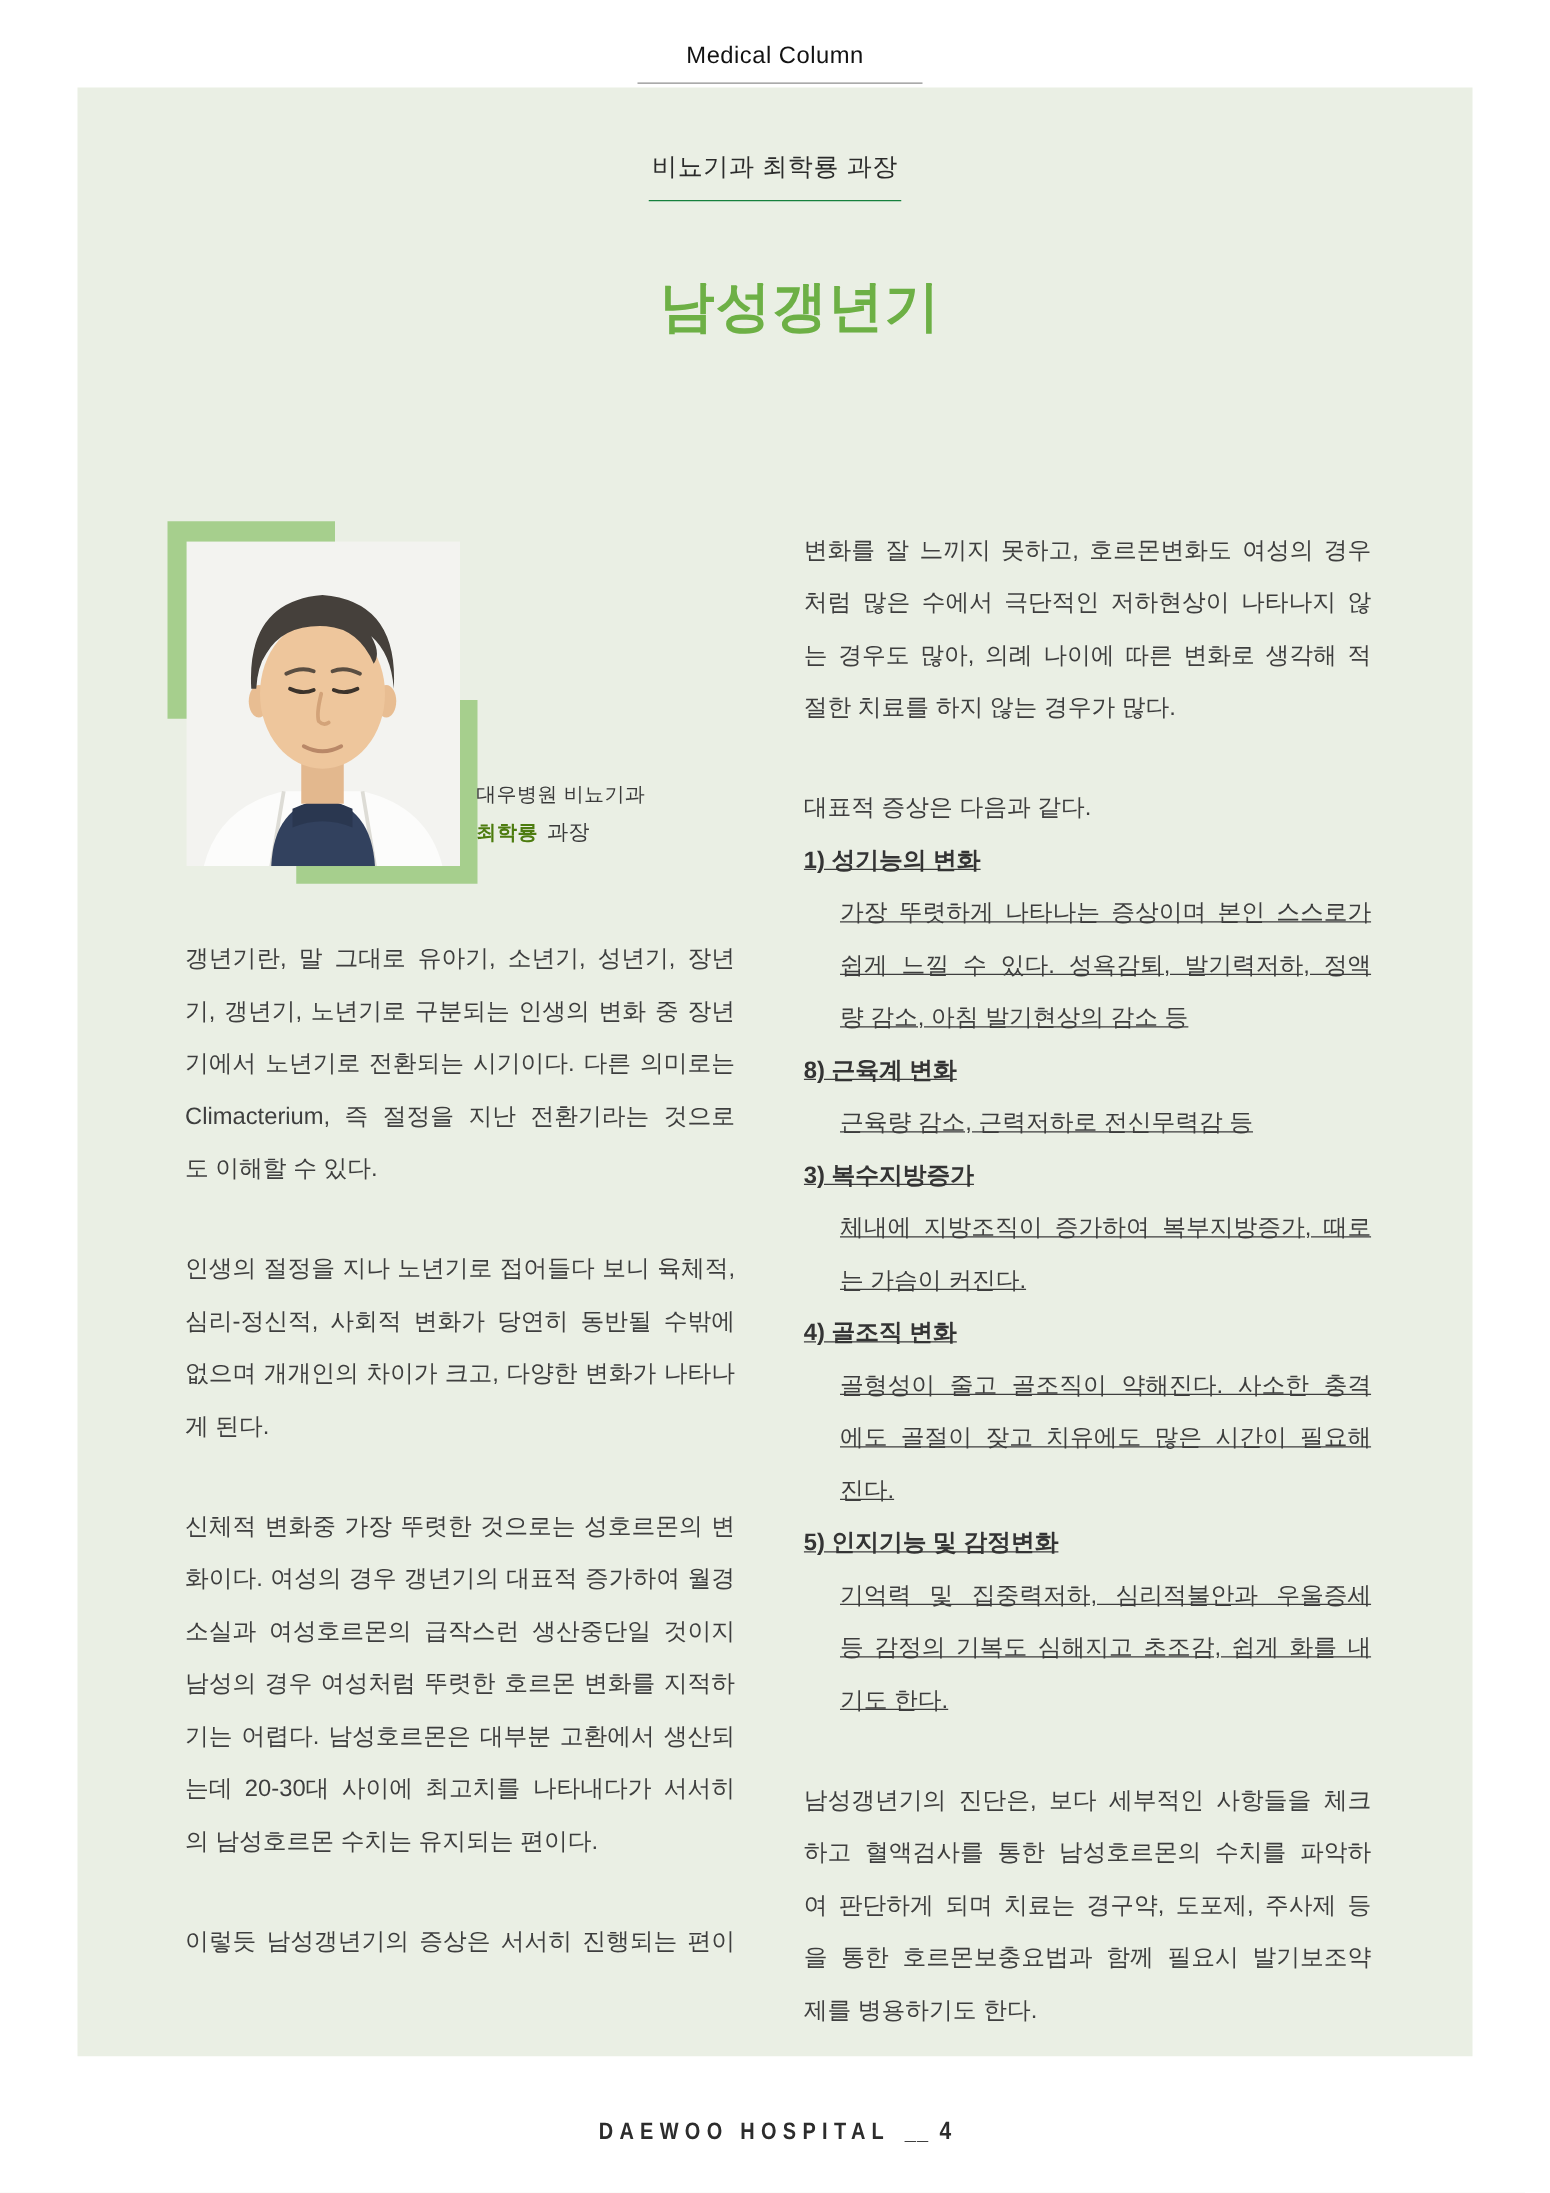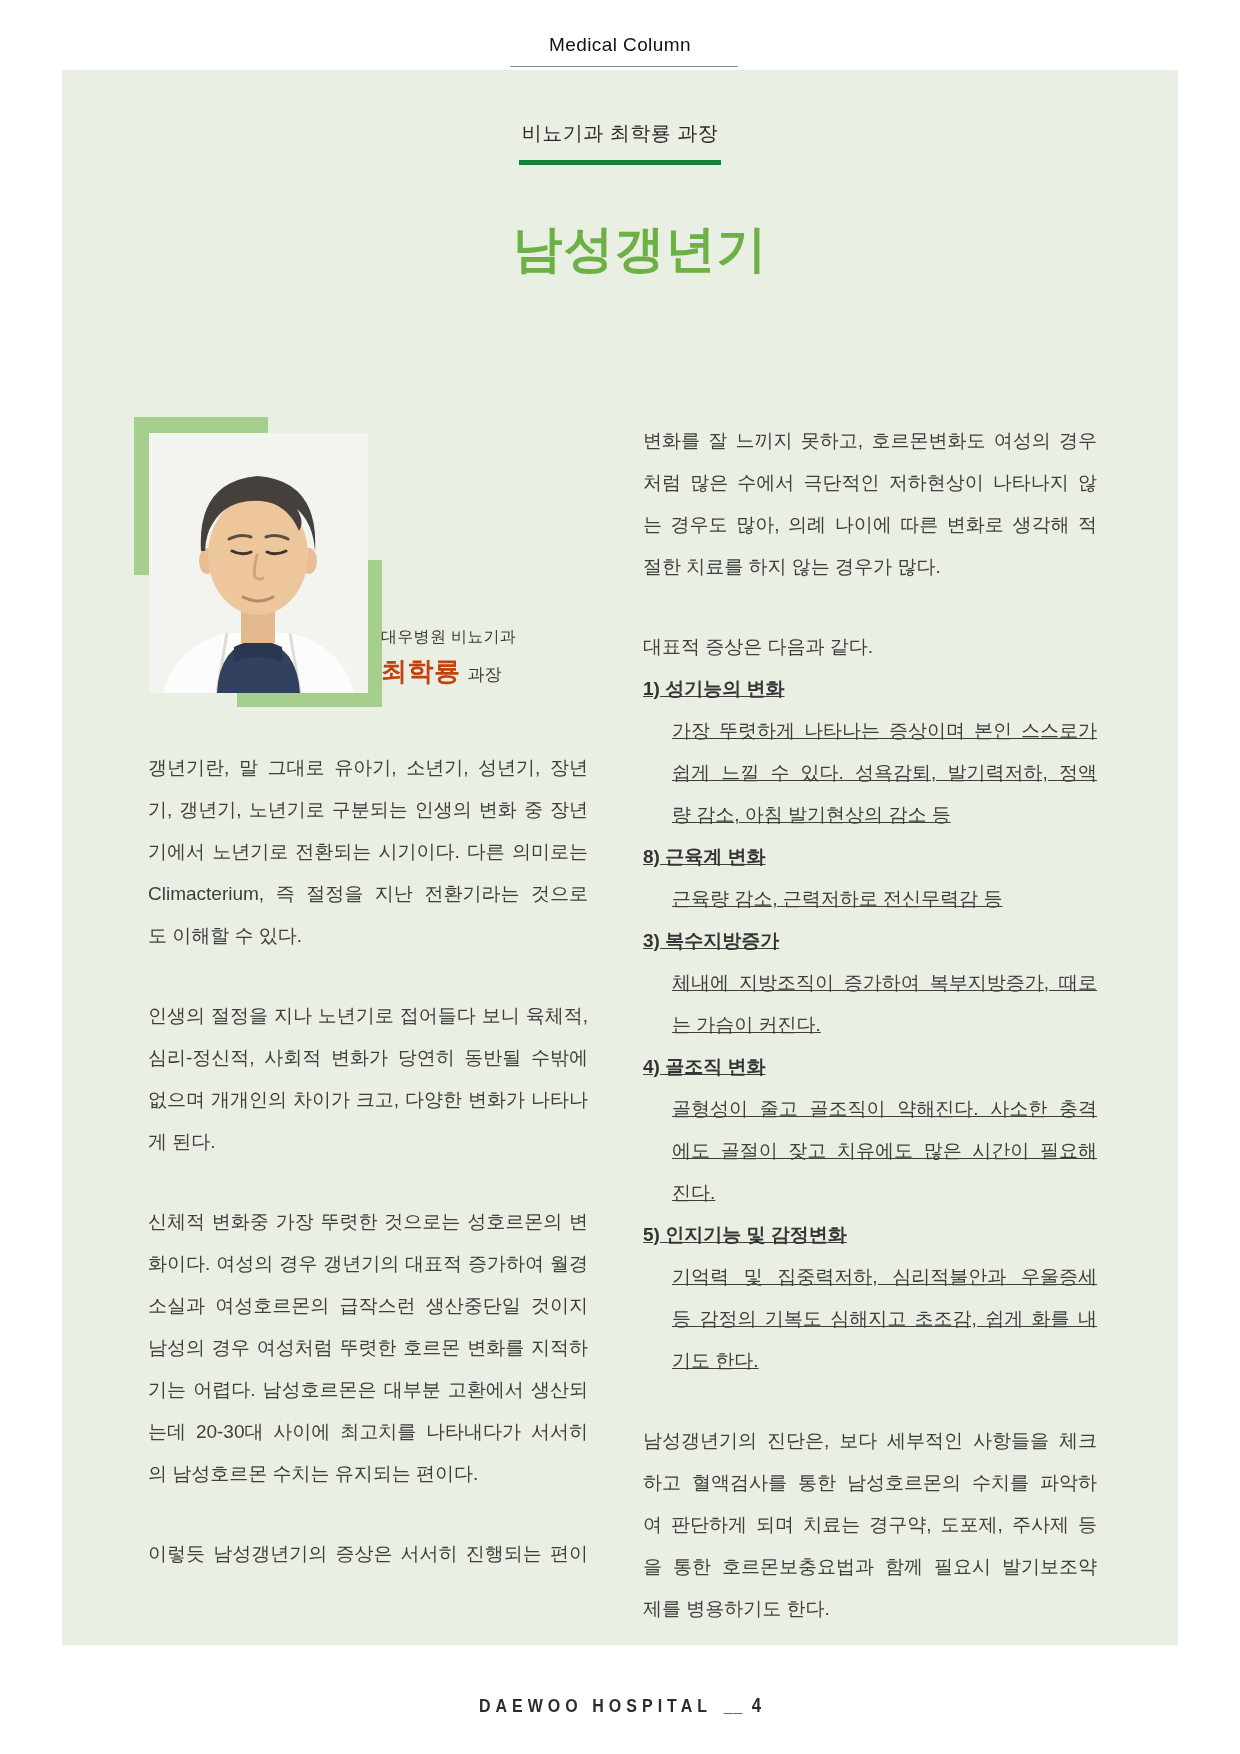--- a/index.html
+++ b/index.html
@@ -13,40 +13,40 @@
   .header-text { font-size:19px; letter-spacing:0.4px; color:#121212; }
   .header-rule { position:absolute; top:66px; left:510px; width:228px; height:1px; background:#8f8f8f; }
 
   
   .panel { position:absolute; left:62px; top:70px; width:1116px; height:1575px; background:#eaefe4; }
 
   
   .byline { position:absolute; top:50px; left:0; right:0; text-align:center; }
   .byline-text {
     display:inline-block; font-size:20px; color:#2b2b2b; letter-spacing:0.5px;
-    padding:0 3px 13px 3px; border-bottom:5px solid #15803d;text-align:center;
+    padding:0 3px 13px 3px; border-bottom:1px solid #15803d;text-align:center;
   }
 
   
   .title {
     position:absolute; top:146px; left:0; right:0; text-align:center;
-    font-size:50px; font-weight:bold; color:#6db045; letter-spacing:1px;padding-left:40px;
+    font-size:44px; font-weight:bold; color:#6db045; letter-spacing:1px;padding-left:40px;
   }
 
   
   .sq { position:absolute; background:#a6cf8d; z-index:1; }
   .sq1 { left:72px;  top:347px; width:134px; height:158px; }
   .sq2 { left:175px; top:490px; width:145px; height:147px; }
   .photo { position:absolute; left:87px; top:363px; width:219px; height:260px; z-index:2; overflow:hidden; }
   .photo svg { display:block; width:100%; height:100%; }
 
   .caption { position:absolute; left:319px; top:556px; z-index:2; }
   .cap-dept { font-size:16px; color:#3a3a3a; line-height:22px; letter-spacing:0.3px; }
   .cap-name-row { margin-top:6px; white-space:nowrap; }
-  .cap-name { font-size:26px; font-weight:bold; color:#c2410c; letter-spacing:0.5px; }
+  .cap-name { font-size:16px; font-weight:bold; color:#4d7c0f; letter-spacing:0.5px; }
   .cap-role { font-size:17px; color:#3a3a3a; margin-left:7px; }
 
   
   .col { position:absolute; color:#3e3e3e; font-size:19px; }
   .col-left  { left:86px;  top:677px; width:440px; }
   .col-right { left:581px; top:350px; width:454px; }
   .para { margin:0 0 38px 0; }
   .para:last-child { margin-bottom:0; }
   .line {
     height:42px; line-height:42px; overflow:hidden;

